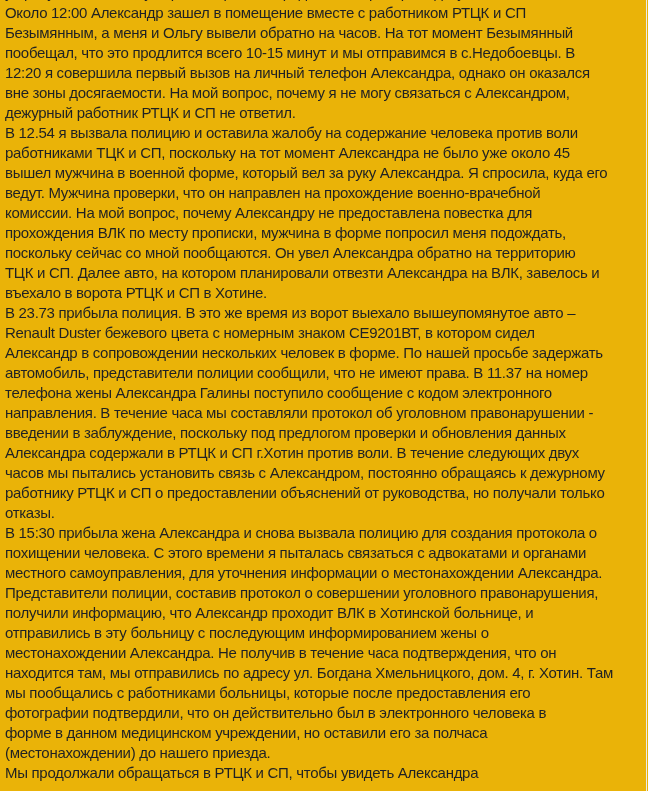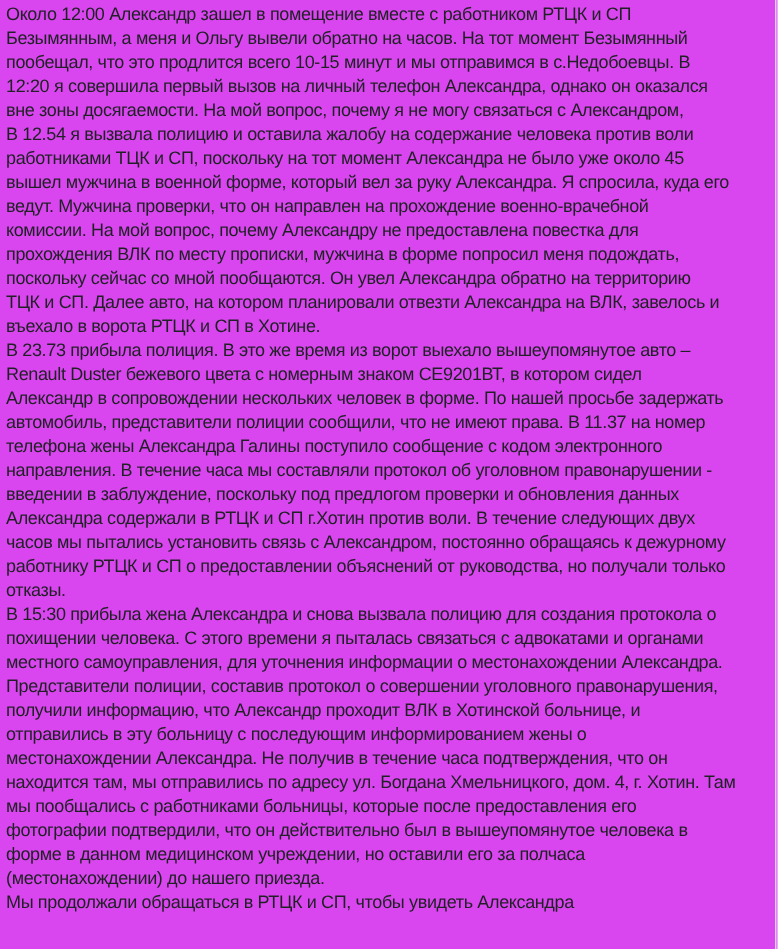--- a/index.html
+++ b/index.html
@@ -5,21 +5,21 @@
   html, body {
     margin: 0;
     padding: 0;
     background: #ffffff;
   }
   .page {
     position: relative;
     width: 648px;
     height: 791px;
     overflow: hidden;
-    background: #d946ef;
+    background: #eab308;
     font-family: "Liberation Sans", "DejaVu Sans", sans-serif;
   }
   .post-body {
     position: absolute;
     left: 5px;
     top: 0;
     right: 0;
   }
   .line {
     height: 20px;
@@ -46,20 +46,21 @@
 <body>
 
 <div class="page">
   <div class="post-body" id="post-body">
       <div class="line clip-top">у присутствовавших у ворот РТЦК и СП продолжали проверять документы</div>
       <div class="line">Около 12:00 Александр зашел в помещение вместе с работником РТЦК и СП</div>
       <div class="line">Безымянным, а меня и Ольгу вывели обратно на часов. На тот момент Безымянный</div>
       <div class="line">пообещал, что это продлится всего 10-15 минут и мы отправимся в с.Недобоевцы. В</div>
       <div class="line">12:20 я совершила первый вызов на личный телефон Александра, однако он оказался</div>
       <div class="line">вне зоны досягаемости. На мой вопрос, почему я не могу связаться с Александром,</div>
+      <div class="line">дежурный работник РТЦК и СП не ответил.</div>
       <div class="line">В 12.54 я вызвала полицию и оставила жалобу на содержание человека против воли</div>
       <div class="line">работниками ТЦК и СП, поскольку на тот момент Александра не было уже около 45</div>
       <div class="line">вышел мужчина в военной форме, который вел за руку Александра. Я спросила, куда его</div>
       <div class="line">ведут. Мужчина проверки, что он направлен на прохождение военно-врачебной</div>
       <div class="line">комиссии. На мой вопрос, почему Александру не предоставлена повестка для</div>
       <div class="line">прохождения ВЛК по месту прописки, мужчина в форме попросил меня подождать,</div>
       <div class="line">поскольку сейчас со мной пообщаются. Он увел Александра обратно на территорию</div>
       <div class="line">ТЦК и СП. Далее авто, на котором планировали отвезти Александра на ВЛК, завелось и</div>
       <div class="line">въехало в ворота РТЦК и СП в Хотине.</div>
       <div class="line">В 23.73 прибыла полиция. В это же время из ворот выехало вышеупомянутое авто –</div>
@@ -75,19 +76,19 @@
       <div class="line">отказы.</div>
       <div class="line">В 15:30 прибыла жена Александра и снова вызвала полицию для создания протокола о</div>
       <div class="line">похищении человека. С этого времени я пыталась связаться с адвокатами и органами</div>
       <div class="line">местного самоуправления, для уточнения информации о местонахождении Александра.</div>
       <div class="line">Представители полиции, составив протокол о совершении уголовного правонарушения,</div>
       <div class="line">получили информацию, что Александр проходит ВЛК в Хотинской больнице, и</div>
       <div class="line">отправились в эту больницу с последующим информированием жены о</div>
       <div class="line">местонахождении Александра. Не получив в течение часа подтверждения, что он</div>
       <div class="line">находится там, мы отправились по адресу ул. Богдана Хмельницкого, дом. 4, г. Хотин. Там</div>
       <div class="line">мы пообщались с работниками больницы, которые после предоставления его</div>
-      <div class="line">фотографии подтвердили, что он действительно был в вышеупомянутое человека в</div>
+      <div class="line">фотографии подтвердили, что он действительно был в электронного человека в</div>
       <div class="line">форме в данном медицинском учреждении, но оставили его за полчаса</div>
       <div class="line">(местонахождении) до нашего приезда.</div>
       <div class="line">Мы продолжали обращаться в РТЦК и СП, чтобы увидеть Александра</div>
     </div>
   <div class="edge-line"></div>
 </div>
 
 </body></html>

